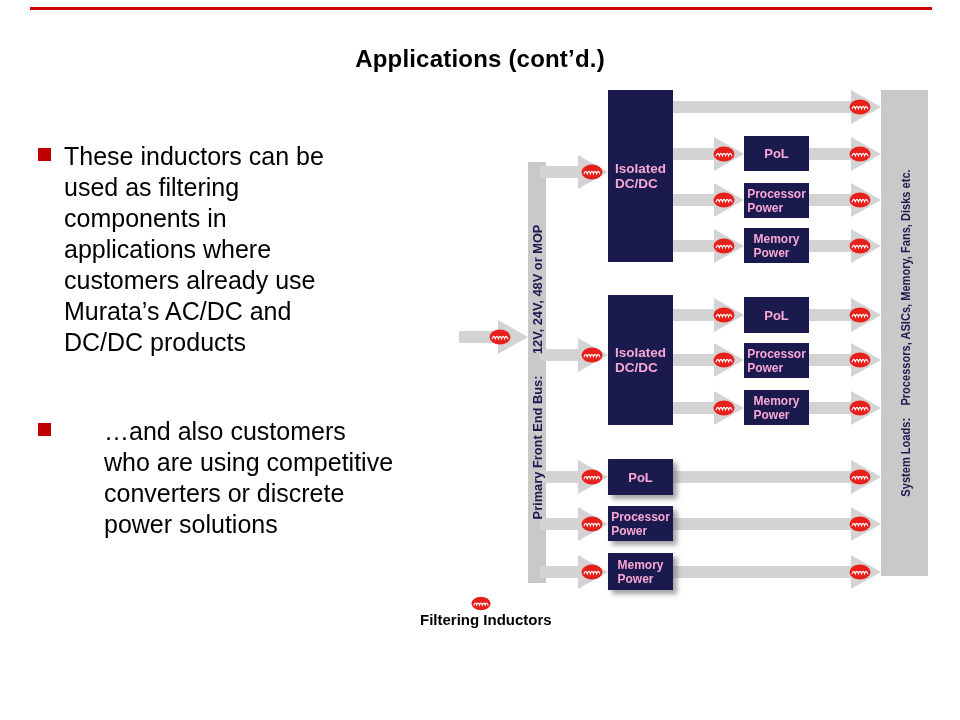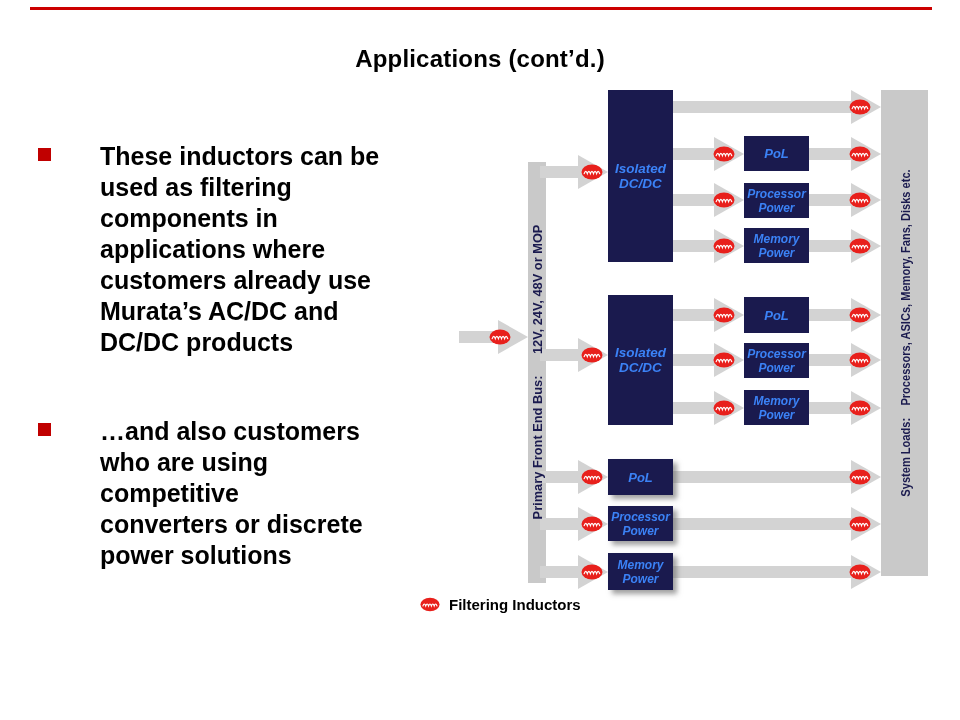--- a/index.html
+++ b/index.html
@@ -11,27 +11,27 @@
        font-family:"Liberation Sans","DejaVu Sans",sans-serif;}
   .abs{position:absolute;}
   
   .top-line{left:30px;top:7px;width:902px;height:3px;background:var(--top-line-red);}
   
   .title{left:0;top:45px;width:960px;text-align:center;font-size:24px;font-weight:bold;
          color:#000;letter-spacing:.2px;}
   
   .bullets{left:38px;top:141px;width:372px;}
   .bullet-item{display:flex;align-items:flex-start;}
-  .bullet-item + .bullet-item{margin-top:58px;}
+  .bullet-item + .bullet-item{margin-top:58px;gap:40px;}
   .bullet-marker{flex:0 0 13px;width:13px;height:13px;background:var(--bullet-red);
                  margin-top:7px;margin-right:13px;}
-  .bullet-text{font-size:25px;line-height:31px;font-weight:bold;color:#000;white-space:pre-line;margin-left:36px;}
-  
-  .nbox{background:var(--navy);color:#3b82f6;display:flex;align-items:center;justify-content:center;
-        text-align:center;font-weight:600;white-space:pre-line;font-style:italic;}
+  .bullet-text{font-size:25px;line-height:31px;font-weight:normal;color:#000;white-space:pre-line;}
+  
+  .nbox{background:var(--navy);color:#f9a8d4;display:flex;align-items:center;justify-content:center;
+        font-weight:600;white-space:pre-line;}
   .shadowed{box-shadow:4px 4px 5px rgba(110,110,110,.65);}
   .bar{background:var(--bar-gray);}
   .vlabel{color:var(--navy);font-weight:700;white-space:pre;transform-origin:center;
           font-size:13.5px;}
   
   .arrow-shaft{position:absolute;background:var(--arrow-gray);}
   .arrow-head{position:absolute;width:0;height:0;border-top:17px solid transparent;
               border-bottom:17px solid transparent;border-left:30px solid var(--arrow-gray);}
   .inductor{position:absolute;width:22px;height:16px;}
   
@@ -269,19 +269,19 @@
   <div class="abs nbox shadowed" style="left:608px;top:459px;width:65px;height:36px;font-size:13px;">PoL</div>
   <div class="abs nbox shadowed" style="left:608px;top:506px;width:65px;height:35px;font-size:12px;">Processor
 Power</div>
   <div class="abs nbox shadowed" style="left:608px;top:553px;width:65px;height:37px;font-size:12px;">Memory
 Power</div>
 
   <div class="abs vlabel" style="left:537px;top:372px;transform:translate(-50%,-50%) rotate(-90deg) scaleX(0.95);">Primary Front End Bus:      12V, 24V, 48V or MOP</div>
   <div class="abs vlabel" style="left:905px;top:333px;transform:translate(-50%,-50%) rotate(-90deg) scaleX(0.82);">System Loads:    Processors, ASICs, Memory, Fans, Disks etc.</div>
 </div>
 
-<div class="abs" style="left:420px;top:596px;display:flex;align-items:center;">
+<div class="abs" style="left:420px;top:596px;display:flex;align-items:center;flex-direction:column;">
   <span id="legend-icon" style="display:inline-block;width:20px;height:15px;margin-right:9px;"><svg width="20" height="15" viewBox="0 0 22 16">
         <ellipse cx="11" cy="8" rx="10.5" ry="7.5" fill="#e8201c"></ellipse>
         <path d="M3.2 9.6 q1.55 -4.4 3.1 0 q1.55 -4.4 3.1 0 q1.55 -4.4 3.1 0 q1.55 -4.4 3.1 0 q1.55 -4.4 3.1 0" stroke="#ffffff" stroke-width="1.25" fill="none" stroke-linecap="round"></path>
       </svg></span>
   <span class="legend-label">Filtering Inductors</span>
 </div>
 
 </body></html>

